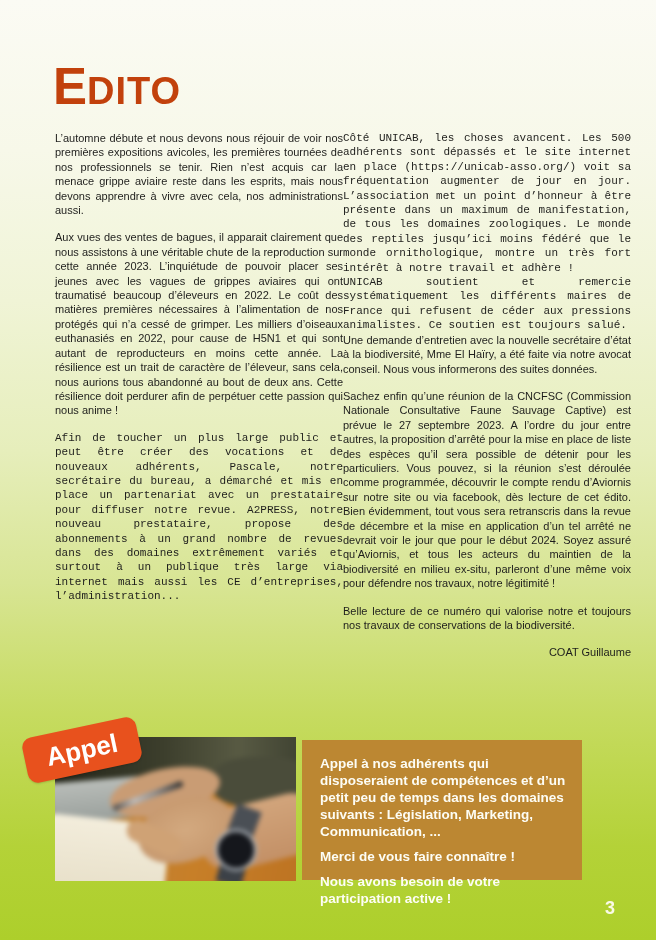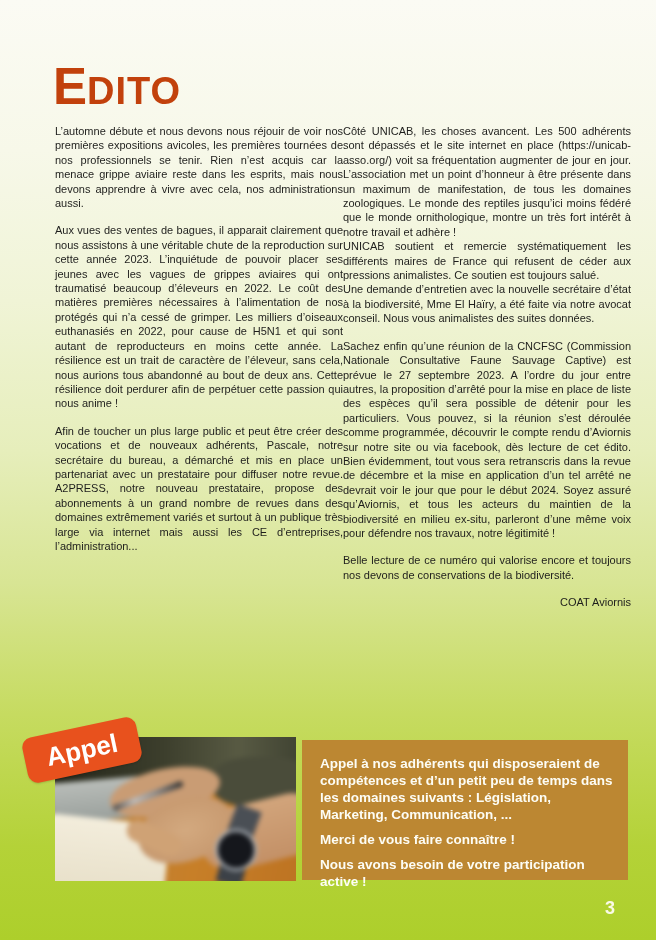--- a/index.html
+++ b/index.html
@@ -19,31 +19,31 @@
   
   .title{
     position:absolute;left:53px;top:36px;
     color:#c2410c;font-weight:bold;letter-spacing:0px;white-space:nowrap;
   }
   .title .big-e{font-size:51px;}
   .title .rest{font-size:38px;letter-spacing:1px;}
 
   
   .columns{
-    position:absolute;left:55px;top:124px;width:576px;
+    position:absolute;left:55px;top:131px;width:576px;
     display:flex;
   }
   .col{flex:1;min-width:0;}
   .col p{
     margin:0 0 13px 0;
     font-size:11px;line-height:14.4px;
     text-align:justify;color:#1e1e1c;
     hyphens:auto;-webkit-hyphens:auto;
   }
-  .col p.tight{margin-bottom:0;}
+  .col p.tight{margin-bottom:0;font-family:Liberation Mono, monospace;}
   .col p.sig{text-align:right;margin-top:9px;margin-bottom:0;}
 
   
   .photo{
     position:absolute;left:55px;top:737px;width:241px;height:144px;
     overflow:hidden;background:#b97728;
   }
   .photo-blur{position:absolute;left:-6px;top:-6px;width:253px;height:156px;filter:blur(2.5px);}
   .photo-blur > div{position:absolute;}
   .ph-wood{left:0;top:0;right:0;bottom:0;background:linear-gradient(100deg,#a97a3a 0%,#c08136 30%,#c77f28 60%,#bd7322 100%);}
@@ -63,21 +63,21 @@
 
   .ribbon{
     position:absolute;left:24px;top:727px;width:116px;height:46px;
     background:#e8511d;border-radius:10px;transform:rotate(-12deg);
     display:flex;align-items:center;justify-content:center;z-index:6;
     box-shadow:0 1px 2px rgba(0,0,0,0.15);
   }
   .ribbon span{color:#ffffff;font-weight:bold;font-size:26px;}
 
   .appel-box{
-    position:absolute;left:302px;top:740px;width:326px;height:140px;
+    position:absolute;left:302px;top:740px;width:280px;height:140px;
     background:#bc8732;box-sizing:border-box;
     padding:15px 14px 16px 18px;
   }
   .appel-box p{
     margin:0 0 8px 0;color:#fdfdf5;
     font-size:13.5px;line-height:17px;font-weight:bold;
   }
 
   .page-num{
     position:absolute;right:50px;top:898px;
@@ -94,24 +94,24 @@
 
 <div class="columns">
   <div class="col">
     <p>L’automne débute et nous devons nous réjouir de voir nos premières expositions avicoles, les premières tournées de nos professionnels se tenir. Rien n’est acquis car la menace grippe aviaire reste dans les esprits, mais nous devons apprendre à vivre avec cela, nos administrations aussi.</p>
     <p>Aux vues des ventes de bagues, il apparait clairement que nous assistons à une véritable chute de la reproduction sur cette année 2023. L’inquiétude de pouvoir placer ses jeunes avec les vagues de grippes aviaires qui ont traumatisé beaucoup d’éleveurs en 2022. Le coût des matières premières nécessaires à l’alimentation de nos protégés qui n’a cessé de grimper. Les milliers d’oiseaux euthanasiés en 2022, pour cause de H5N1 et qui sont autant de reproducteurs en moins cette année. La résilience est un trait de caractère de l’éleveur, sans cela, nous aurions tous abandonné au bout de deux ans. Cette résilience doit perdurer afin de perpétuer cette passion qui nous anime !</p>
     <p class="tight">Afin de toucher un plus large public et peut être créer des vocations et de nouveaux adhérents, Pascale, notre secrétaire du bureau, a démarché et mis en place un partenariat avec un prestataire pour diffuser notre revue. A2PRESS, notre nouveau prestataire, propose des abonnements à un grand nombre de revues dans des domaines extrêmement variés et surtout à un publique très large via internet mais aussi les CE d’entreprises, l’administration...</p>
   </div>
   <div class="col">
     <p class="tight">Côté UNICAB, les choses avancent. Les 500 adhérents sont dépassés et le site internet en place (https://unicab-asso.org/) voit sa fréquentation augmenter de jour en jour. L’association met un point d’honneur à être présente dans un maximum de manifestation, de tous les domaines zoologiques. Le monde des reptiles jusqu’ici moins fédéré que le monde ornithologique, montre un très fort intérêt à notre travail et adhère !</p>
     <p class="tight">UNICAB soutient et remercie systématiquement les différents maires de France qui refusent de céder aux pressions animalistes. Ce soutien est toujours salué.</p>
-    <p>Une demande d’entretien avec la nouvelle secrétaire d’état à la biodiversité, Mme El Haïry, a été faite via notre avocat conseil. Nous vous animalistes des suites données.</p>
+    <p>Une demande d’entretien avec la nouvelle secrétaire d’état à la biodiversité, Mme El Haïry, a été faite via notre avocat conseil. Nous vous informerons des suites données.</p>
     <p>Sachez enfin qu’une réunion de la CNCFSC (Commission Nationale Consultative Faune Sauvage Captive) est prévue le 27 septembre 2023. A l’ordre du jour entre autres, la proposition d’arrêté pour la mise en place de liste des espèces qu’il sera possible de détenir pour les particuliers. Vous pouvez, si la réunion s’est déroulée comme programmée, découvrir le compte rendu d’Aviornis sur notre site ou via facebook, dès lecture de cet édito. Bien évidemment, tout vous sera retranscris dans la revue de décembre et la mise en application d’un tel arrêté ne devrait voir le jour que pour le début 2024. Soyez assuré qu’Aviornis, et tous les acteurs du maintien de la biodiversité en milieu ex-situ, parleront d’une même voix pour défendre nos travaux, notre légitimité !</p>
-    <p>Belle lecture de ce numéro qui valorise encore et toujours nos devons de conservations de la biodiversité.</p>
-    <p class="sig">COAT Aviornis</p>
+    <p>Belle lecture de ce numéro qui valorise notre et toujours nos travaux de conservations de la biodiversité.</p>
+    <p class="sig">COAT Guillaume</p>
   </div>
 </div>
 
 <div class="photo">
   <div class="photo-blur">
     <div class="ph-wood"></div>
     <div class="ph-dark"></div>
     <div class="ph-dark2"></div>
     <div class="ph-laptop"></div>
     <div class="ph-hand-top"></div>

